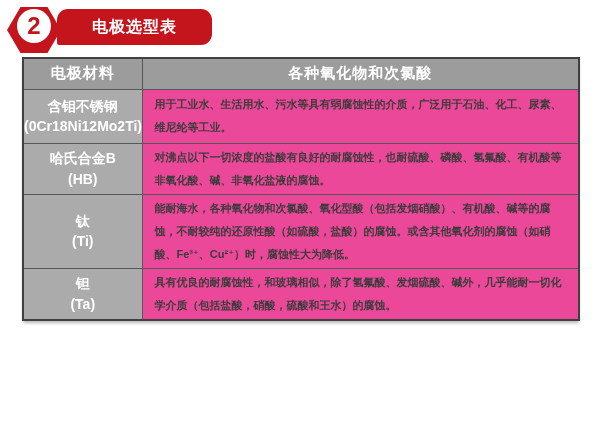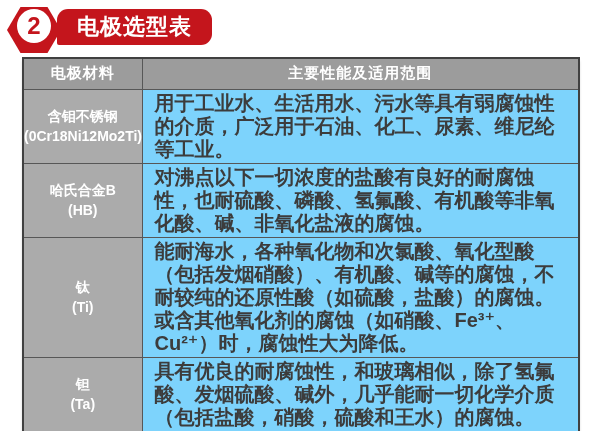--- a/index.html
+++ b/index.html
@@ -17,21 +17,21 @@
     position: absolute; left: 10px; top: 2px; width: 34px; height: 34px;
     background: #ffffff; border-radius: 50%;
     display: flex; align-items: center; justify-content: center;
   }
   .hex-num { color: #c4151c; font-size: 24px; font-weight: bold; line-height: 1; }
   .banner {
     position: absolute; left: 57px; top: 9px; width: 155px; height: 36px;
     background: #c4151c; border-radius: 11px 11px 11px 2px;
     display: flex; align-items: center; justify-content: center;
   }
-  .banner-title { color: #ffffff; font-size: 22px; font-weight: bold; letter-spacing: 1px; }
+  .banner-title { color: #ffffff; font-size: 16px; font-weight: bold; letter-spacing: 1px; }
 
   
   table.sel {
     position: absolute; left: 22px; top: 57px; width: 556px;
     border-collapse: collapse; table-layout: fixed;
     border: 2px solid #404040;
     box-shadow: 0 3px 3px -1px rgba(0,0,0,0.28);
   }
   table.sel col.c1 { width: 119px; }
   table.sel col.c2 { width: 437px; }
@@ -39,21 +39,21 @@
   tr.hrow { height: 31px; margin-left: 37px; }
   tr.hrow th {
     background: #9c9c9c; color: #ffffff; font-size: 15px; font-weight: bold;
     text-align: center; letter-spacing: 1px;
   }
   td.mat {
     background: #ababab; color: #ffffff; font-weight: bold; font-size: 14px;
     text-align: center; line-height: 1.45; padding: 2px 0;
   }
   td.desc {
-    background: #7dd3fc; color: #3c3c3c; font-weight: bold; font-size: 20px;
+    background: #ec4899; color: #3c3c3c; font-weight: bold; font-size: 11px;
     line-height: 23px; padding: 2px 8px 2px 12px; text-align: left;
   }
   tr.r1 { height: 54px; }
   tr.r2 { height: 46px; margin-left: 32px; }
   tr.r3 { height: 64px; }
   tr.r4 { height: 74px; }
   tr.r5 { height: 46px; }
 </style>
 </head>
 <body>
@@ -70,21 +70,21 @@
 </div>
 
 <table class="sel">
   <colgroup>
       <col class="c1">
       <col class="c2">
     </colgroup>
   <tbody>
       <tr class="hrow">
     <th>电极材料</th>
-    <th>主要性能及适用范围</th>
+    <th>各种氧化物和次氯酸</th>
   </tr>
   <tr class="r1">
     <td class="mat">
       <div>含钼不锈钢</div>
       <div>(0Cr18Ni12Mo2Ti)</div>
     </td>
     <td class="desc">用于工业水、生活用水、污水等具有弱腐蚀性的介质，广泛用于石油、化工、尿素、维尼纶等工业。</td>
   </tr>
   <tr class="r2">
     <td class="mat">

